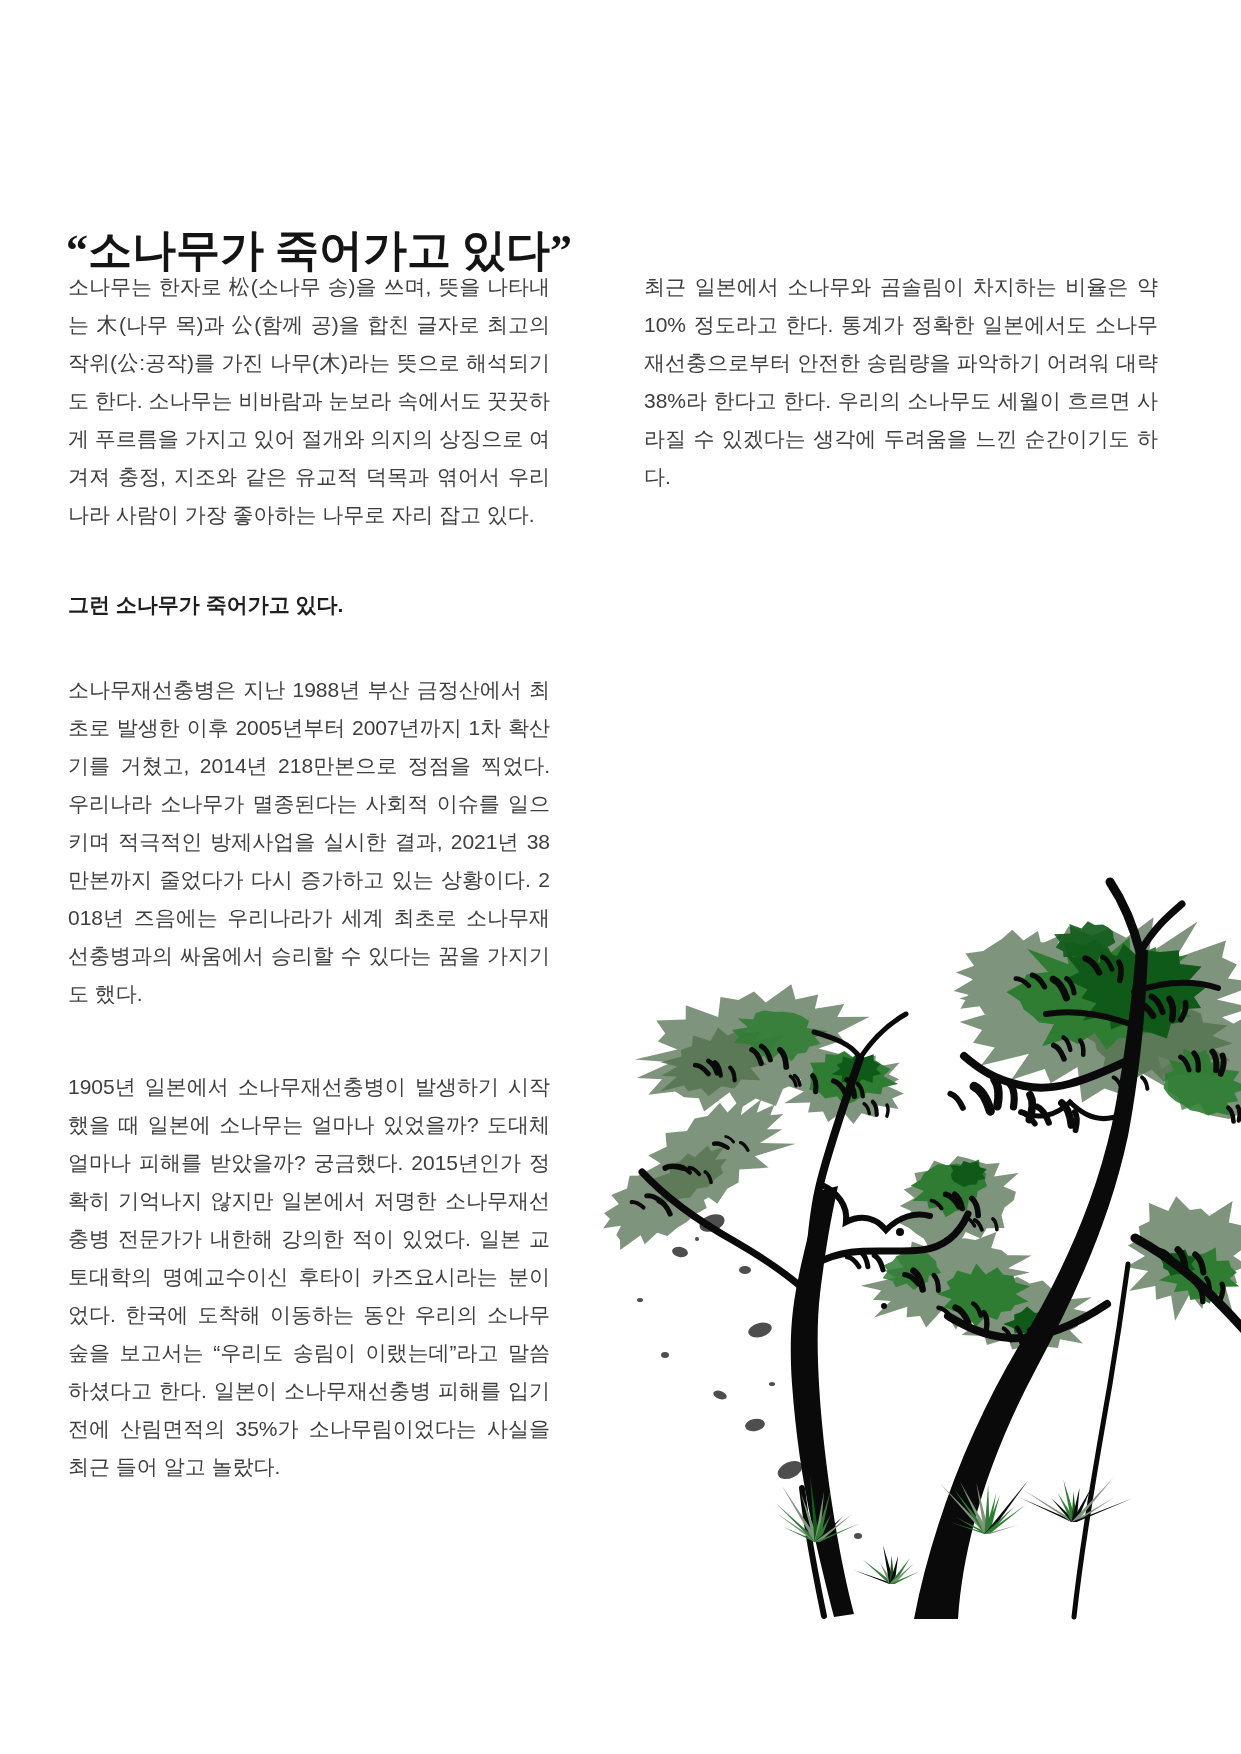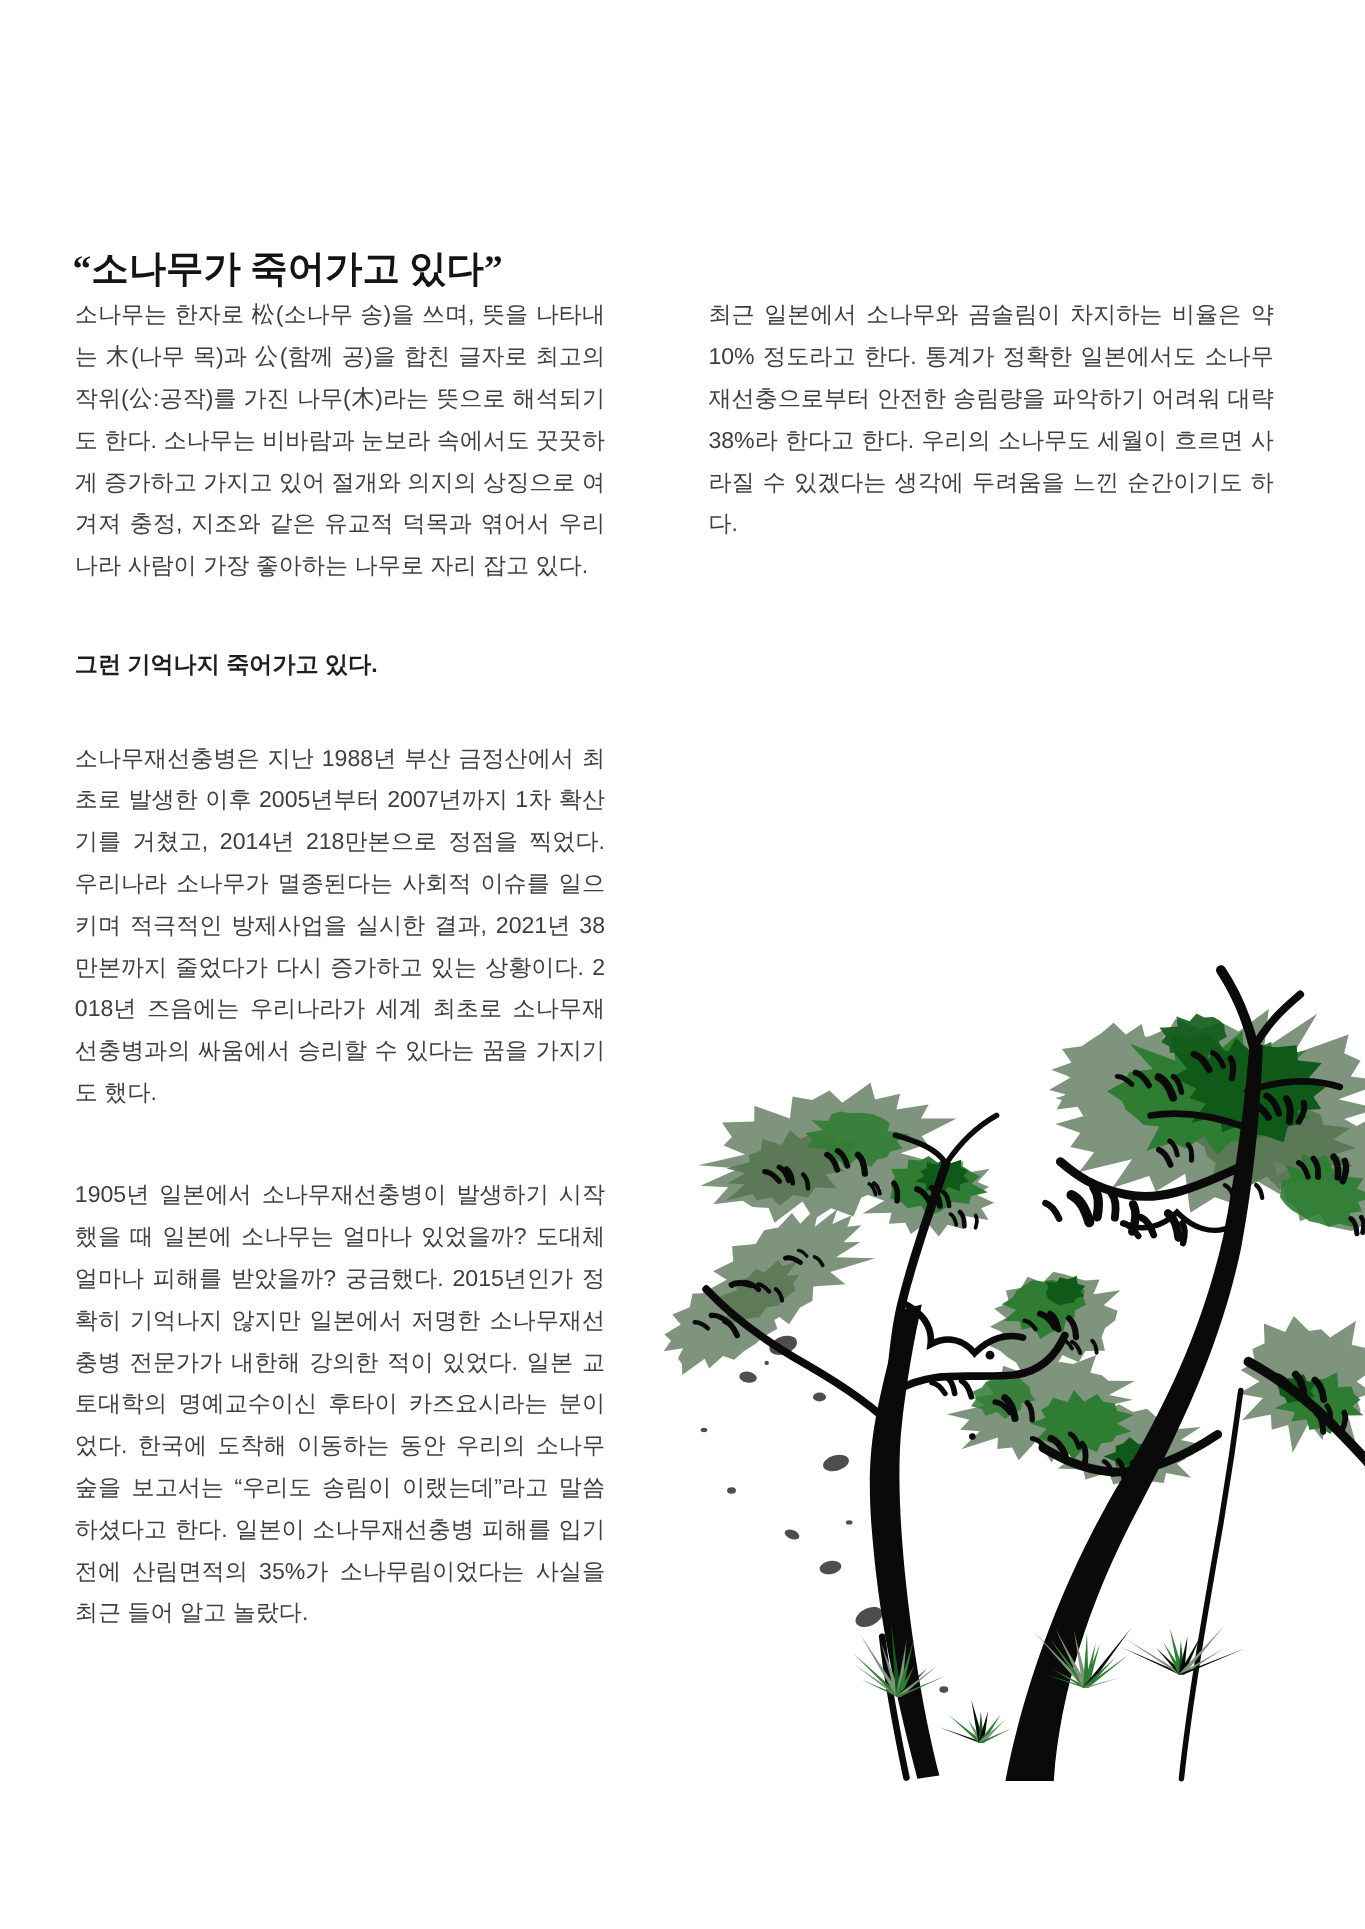--- a/index.html
+++ b/index.html
@@ -1,39 +1,39 @@
 <!DOCTYPE html>
 <html><head>
 <meta charset="utf-8">
 <style>
   html,body{margin:0;padding:0;background:#e8e8e8;}
   .page{position:relative;width:1241px;height:1754px;margin:0 auto;background:#ffffff;overflow:hidden;
         font-family:"Liberation Sans",sans-serif;}
-  .article-title{position:absolute;left:66px;top:200px;font-size:34px;line-height:44px;font-weight:800;
+  .article-title{position:absolute;left:66px;top:200px;font-size:44px;line-height:44px;font-weight:800;
         color:#141414;letter-spacing:0px;font-family:"Liberation Serif",serif;}
   .col{position:absolute;top:268px;font-size:21px;line-height:38px;color:#3e3e3e;
         text-align:justify;word-break:break-all;}
   .col-left{left:68px;width:482px;}
   .col-right{left:644px;width:514px;}
   .col p{margin:0 0 52px 0;}
   .col p.gap-47{margin-bottom:47px;}
   .col p.gap-55{margin-bottom:55px;margin-top:10px;}
   .subhead{font-weight:700;color:#1e1e1e;}
   .art{position:absolute;left:562px;top:824px;width:680px;height:800px;}
 </style>
 </head>
 <body>
 
 <div class="page">
 
   <h1 class="article-title">“소나무가 죽어가고 있다”</h1>
 
   <div class="col col-left">
-    <p>소나무는 한자로 松(소나무 송)을 쓰며, 뜻을 나타내는 木(나무 목)과 公(함께 공)을 합친 글자로 최고의 작위(公:공작)를 가진 나무(木)라는 뜻으로 해석되기도 한다. 소나무는 비바람과 눈보라 속에서도 꿋꿋하게 증가하고 가지고 있어 절개와 의지의 상징으로 여겨져 충정, 지조와 같은 유교적 덕목과 엮어서 우리나라 사람이 가장 좋아하는 나무로 자리 잡고 있다.</p>
-    <p class="subhead gap-47">그런 기억나지 죽어가고 있다.</p>
+    <p>소나무는 한자로 松(소나무 송)을 쓰며, 뜻을 나타내는 木(나무 목)과 公(함께 공)을 합친 글자로 최고의 작위(公:공작)를 가진 나무(木)라는 뜻으로 해석되기도 한다. 소나무는 비바람과 눈보라 속에서도 꿋꿋하게 푸르름을 가지고 있어 절개와 의지의 상징으로 여겨져 충정, 지조와 같은 유교적 덕목과 엮어서 우리나라 사람이 가장 좋아하는 나무로 자리 잡고 있다.</p>
+    <p class="subhead gap-47">그런 소나무가 죽어가고 있다.</p>
     <p class="gap-55">소나무재선충병은 지난 1988년 부산 금정산에서 최초로 발생한 이후 2005년부터 2007년까지 1차 확산기를 거쳤고, 2014년 218만본으로 정점을 찍었다. 우리나라 소나무가 멸종된다는 사회적 이슈를 일으키며 적극적인 방제사업을 실시한 결과, 2021년 38만본까지 줄었다가 다시 증가하고 있는 상황이다. 2018년 즈음에는 우리나라가 세계 최초로 소나무재선충병과의 싸움에서 승리할 수 있다는 꿈을 가지기도 했다.</p>
     <p>1905년 일본에서 소나무재선충병이 발생하기 시작했을 때 일본에 소나무는 얼마나 있었을까?  도대체 얼마나 피해를 받았을까?  궁금했다. 2015년인가 정확히 기억나지 않지만 일본에서 저명한 소나무재선충병 전문가가 내한해 강의한 적이 있었다. 일본 교토대학의 명예교수이신 후타이 카즈요시라는 분이었다. 한국에 도착해 이동하는 동안 우리의 소나무 숲을 보고서는 “우리도 송림이 이랬는데”라고 말씀하셨다고 한다. 일본이 소나무재선충병 피해를 입기 전에 산림면적의 35%가 소나무림이었다는 사실을 최근 들어 알고 놀랐다.</p>
   </div>
 
   <div class="col col-right">
     <p>최근 일본에서 소나무와 곰솔림이 차지하는 비율은 약 10% 정도라고 한다. 통계가 정확한 일본에서도 소나무재선충으로부터 안전한 송림량을 파악하기 어려워 대략 38%라 한다고 한다. 우리의 소나무도 세월이 흐르면 사라질 수 있겠다는 생각에 두려움을 느낀 순간이기도 하다.</p>
   </div>
 
   <svg id="pine-art" class="art" viewBox="0 0 680 800" xmlns="http://www.w3.org/2000/svg">
       <path d="M275.8,209.0L281.1,216.1L256.5,224.5L293.7,234.2L257.8,238.7L257.7,247.9L242.0,252.3L233.4,259.6L220.9,264.9L213.9,281.9L193.7,274.5L177.8,284.5L167.5,268.3L142.1,287.6L136.8,274.2L122.1,273.2L113.2,267.6L86.3,270.7L100.0,255.3L74.7,254.0L109.8,238.3L72.7,235.4L115.5,225.5L95.8,217.4L103.3,209.6L94.3,196.4L123.7,195.6L123.8,181.2L156.1,192.9L158.5,172.9L176.4,176.1L192.0,167.4L203.8,178.5L229.3,160.3L233.5,175.5L256.3,170.4L252.9,184.7L282.2,180.0L275.3,192.9L307.6,192.8Z" fill="#7F947C"></path>

